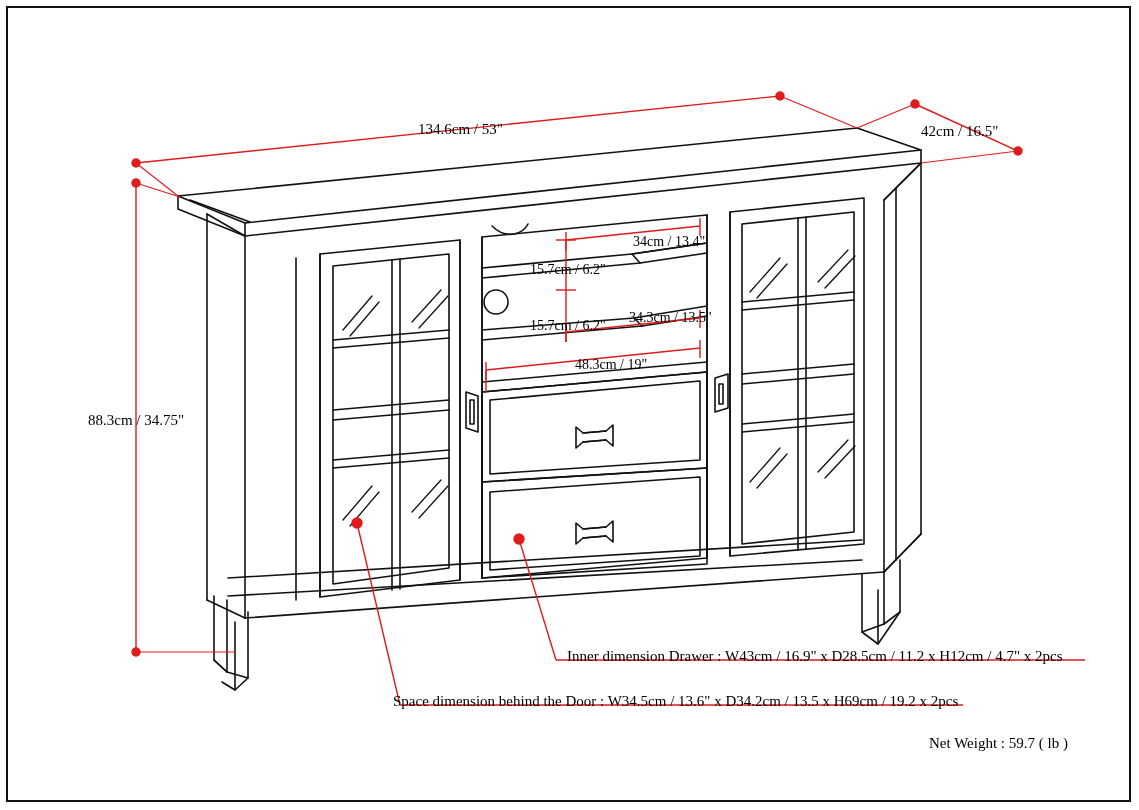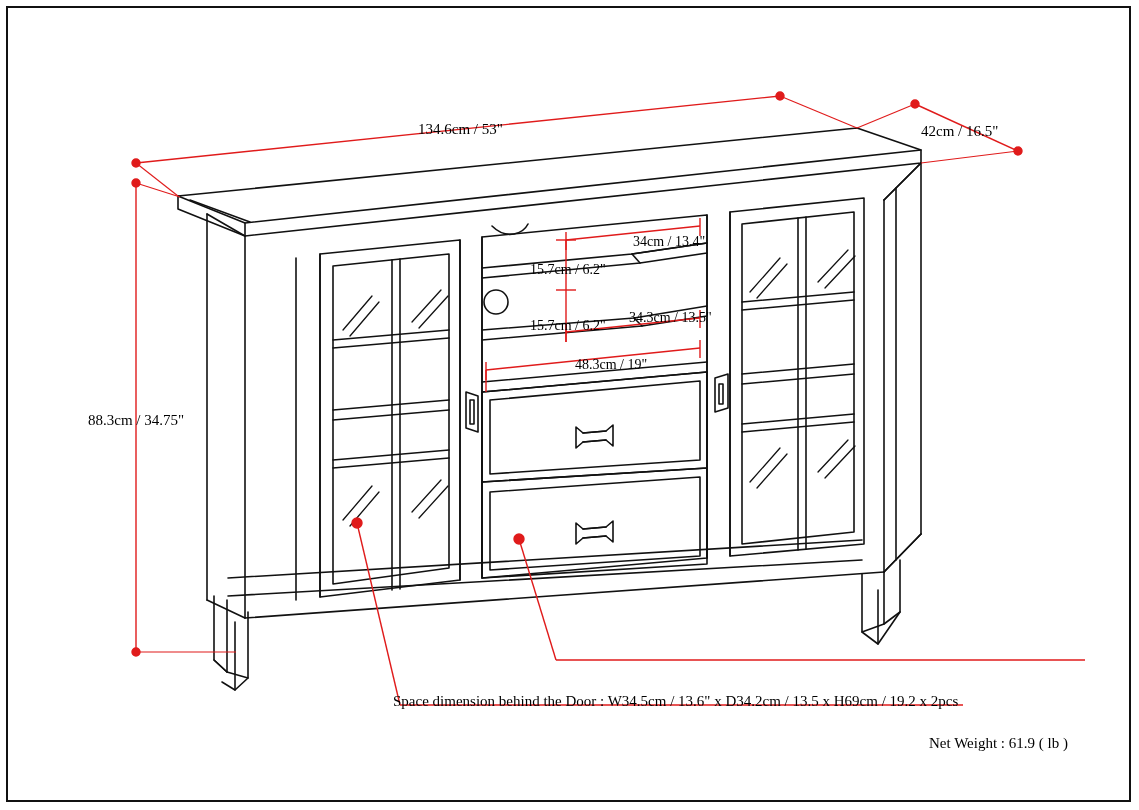--- a/index.html
+++ b/index.html
@@ -214,18 +214,19 @@
   <div class="dimtext" style="left:633px; top:234px; font-size:14px;">34cm / 13.4"</div>
 
   <div class="dimtext" style="left:530px; top:262px; font-size:14px;">15.7cm / 6.2"</div>
 
   <div class="dimtext" style="left:629px; top:310px; font-size:14px;">34.3cm / 13.5"</div>
 
   <div class="dimtext" style="left:530px; top:318px; font-size:14px;">15.7cm / 6.2"</div>
 
   <div class="dimtext" style="left:575px; top:357px; font-size:14px;">48.3cm / 19"</div>
 
+  <div class="note" style="left:567px; top:648px; font-size:15px;">Inner dimension Drawer : W43cm / 16.9" x D28.5cm / 11.2 x H12cm / 4.7" x 2pcs</div>
 
   <div class="note" style="left:393px; top:693px; font-size:15px;">Space dimension behind the Door  : W34.5cm / 13.6" x D34.2cm / 13.5 x H69cm / 19.2 x 2pcs</div>
 
-  <div class="note" style="left:929px; top:735px; font-size:15px;">Net Weight : 61.9 ( lb )</div>
+  <div class="note" style="left:929px; top:735px; font-size:15px;">Net Weight : 59.7 ( lb )</div>
 
 </div>
 
 </body></html>

